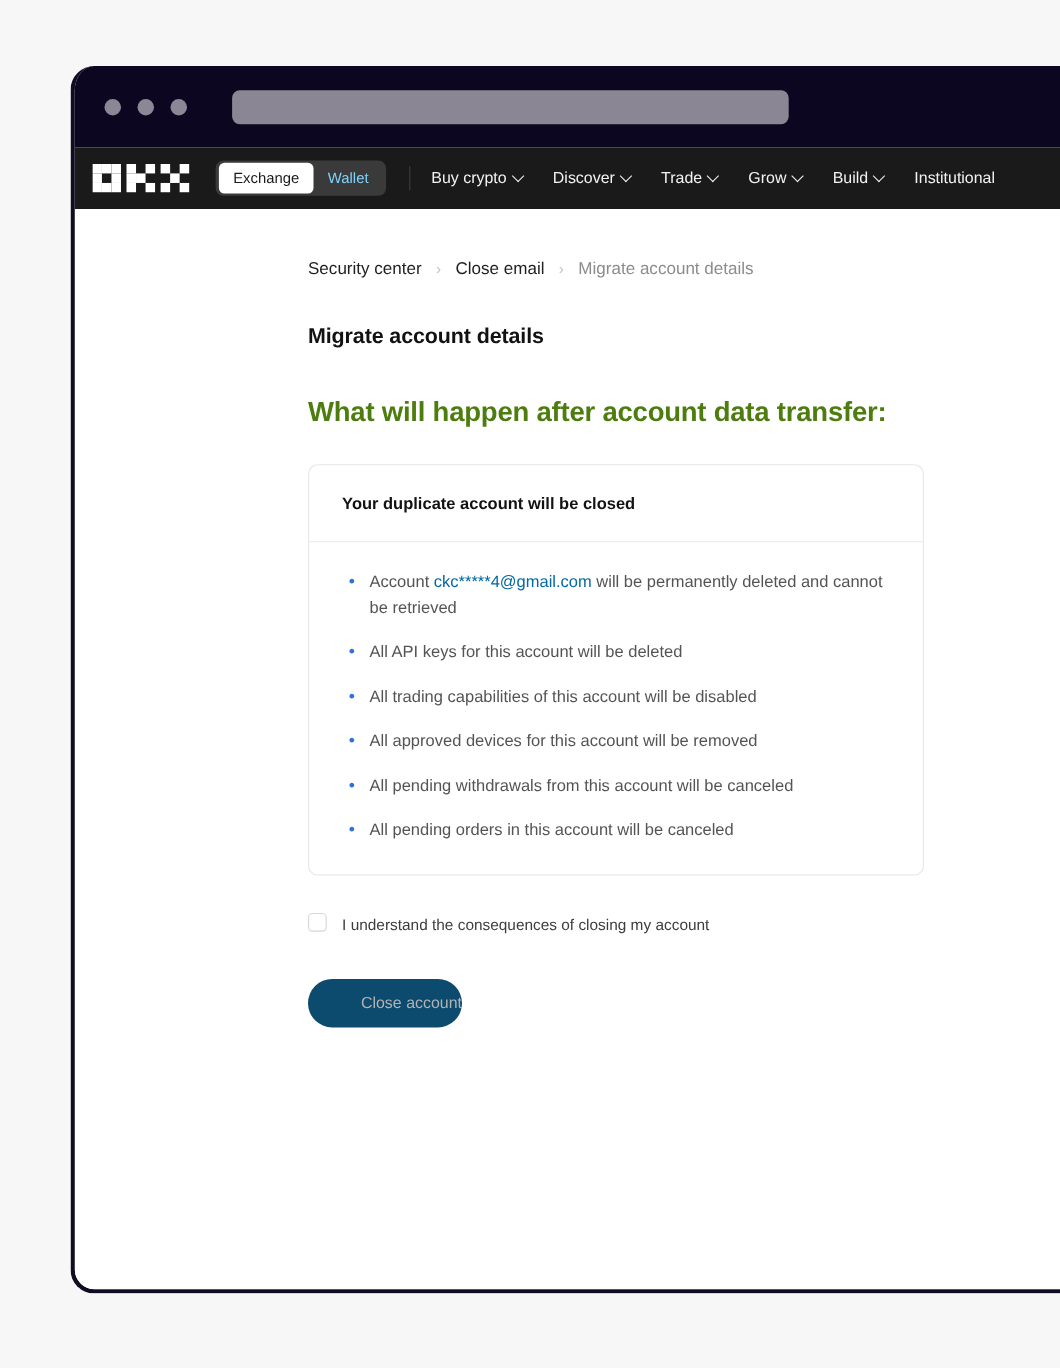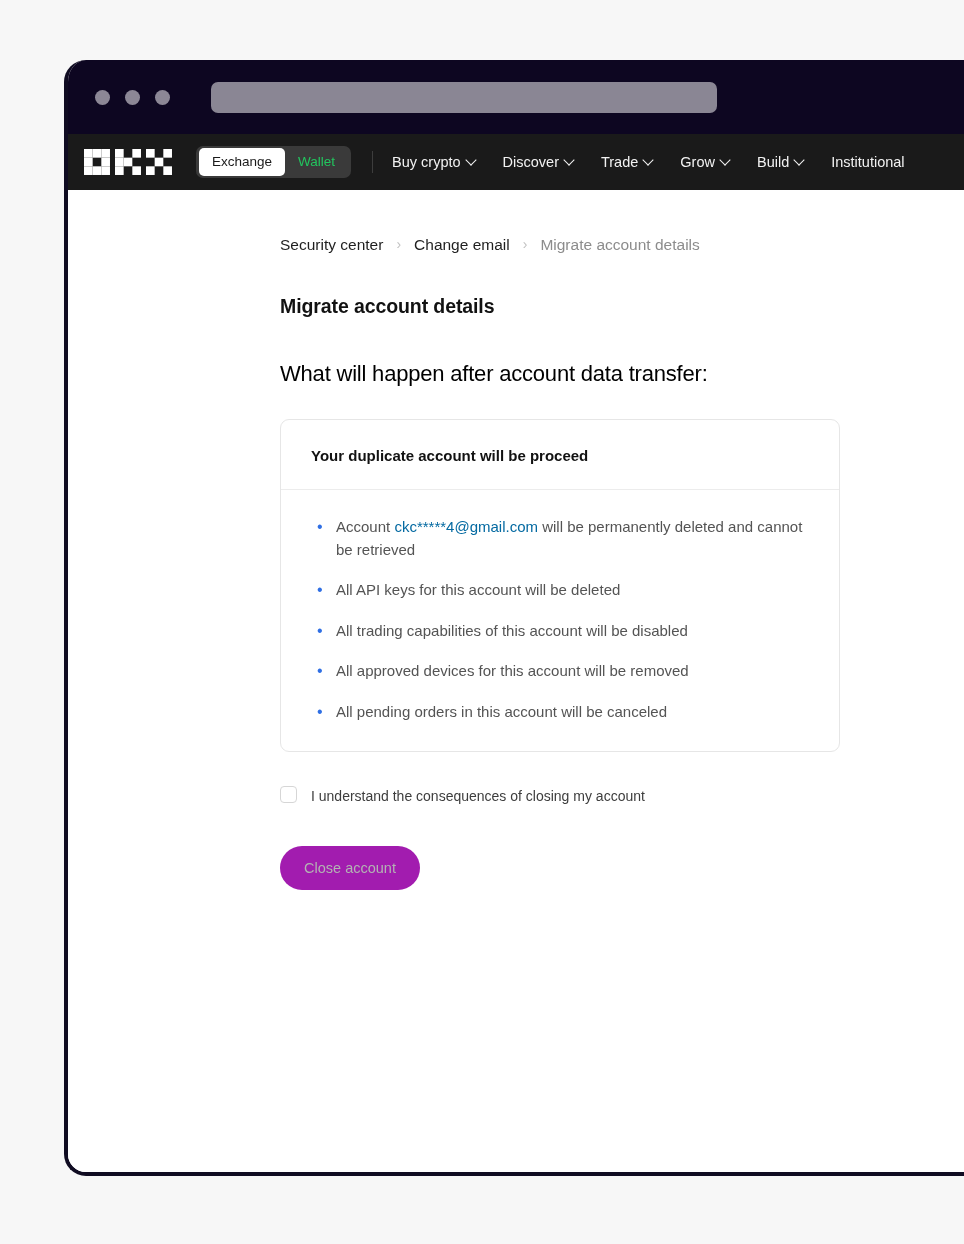--- a/index.html
+++ b/index.html
@@ -72,21 +72,21 @@
     border-radius: 7px;
     padding: 3px;
     height: 32px;
     flex: 0 0 auto;
   }
   .switch-seg {
     font-size: 13.5px;
     line-height: 1;
     padding: 7px 13px;
     border-radius: 5px;
-    color: #22c55e;
+    color: #7dd3fc;
     cursor: pointer;
   }
   .switch-seg.active { background: #ffffff; color: #1a1a1a; font-weight: 400; }
 
   #nav-divider {
     width: 1px; height: 22px; background: #3d3d3d;
     margin: 0 19px 0 21px; flex: 0 0 auto;
   }
 
   #nav-links { display: flex; align-items: flex-start; gap: 28px; flex: 0 0 auto; }
@@ -122,23 +122,23 @@
   #page-title {
     margin-top: 41px;
     font-size: 19.5px;
     font-weight: bold;
     color: #121212;
     letter-spacing: -0.1px;
   }
 
   #section-heading {
     margin-top: 43px;
-    font-size: 22px;
-    font-weight: normal;
-    color: #000000;
+    font-size: 25px;
+    font-weight: bold;
+    color: #4d7c0f;
     letter-spacing: -0.2px;
   }
 
   
   #consequences-card {
     margin-top: 32px;
     width: 560px;
     border: 1px solid #e6e6e6;
     border-radius: 9px;
     background: #fff;
@@ -199,25 +199,26 @@
   #check-label-2 { width: 545px; }
   .bold-amount { font-weight: bold; color: #121212; }
 
   
   #close-account-button {
     margin-top: 38px;
     width: 140px;
     height: 44px;
     border: none;
     border-radius: 22px;
-    background: #a21caf;
+    background: #0c4a6e;
     color: #b3b3b3;
     font-size: 14.5px;
     font-family: "Liberation Sans", sans-serif;
     cursor: default;
+    text-align: right;
   }
 </style>
 </head>
 <body>
 
 <div id="browser-window">
 
   <div id="browser-chrome">
     <div class="traffic-lights">
       <span class="traffic-dot"></span>
@@ -289,37 +290,38 @@
       </div>
     </div>
   </div>
 
   <div id="page-content">
     <div id="content-inner">
 
       <div id="breadcrumb">
         <span class="crumb">Security center</span>
         <span class="crumb-sep">›</span>
-        <span class="crumb">Change email</span>
+        <span class="crumb">Close email</span>
         <span class="crumb-sep">›</span>
         <span class="crumb current">Migrate account details</span>
       </div>
 
       <h1 id="page-title">Migrate account details</h1>
 
       <h2 id="section-heading">What will happen after account data transfer:</h2>
 
       <div id="consequences-card">
-        <div id="card-header">Your duplicate account will be proceed</div>
+        <div id="card-header">Your duplicate account will be closed</div>
         <div id="card-body">
           <ul id="consequence-list">
             <li><span>Account </span><span class="email-highlight">ckc*****4@gmail.com</span><span> will be permanently deleted and cannot be retrieved</span></li>
             <li>All API keys for this account will be deleted</li>
             <li>All trading capabilities of this account will be disabled</li>
             <li>All approved devices for this account will be removed</li>
+            <li>All pending withdrawals from this account will be canceled</li>
             <li>All pending orders in this account will be canceled</li>
           </ul>
         </div>
       </div>
 
       <div class="check-row" id="check-row-1">
         <span class="checkbox"></span>
         <span class="check-label">I understand the consequences of closing my account</span>
       </div>
 

